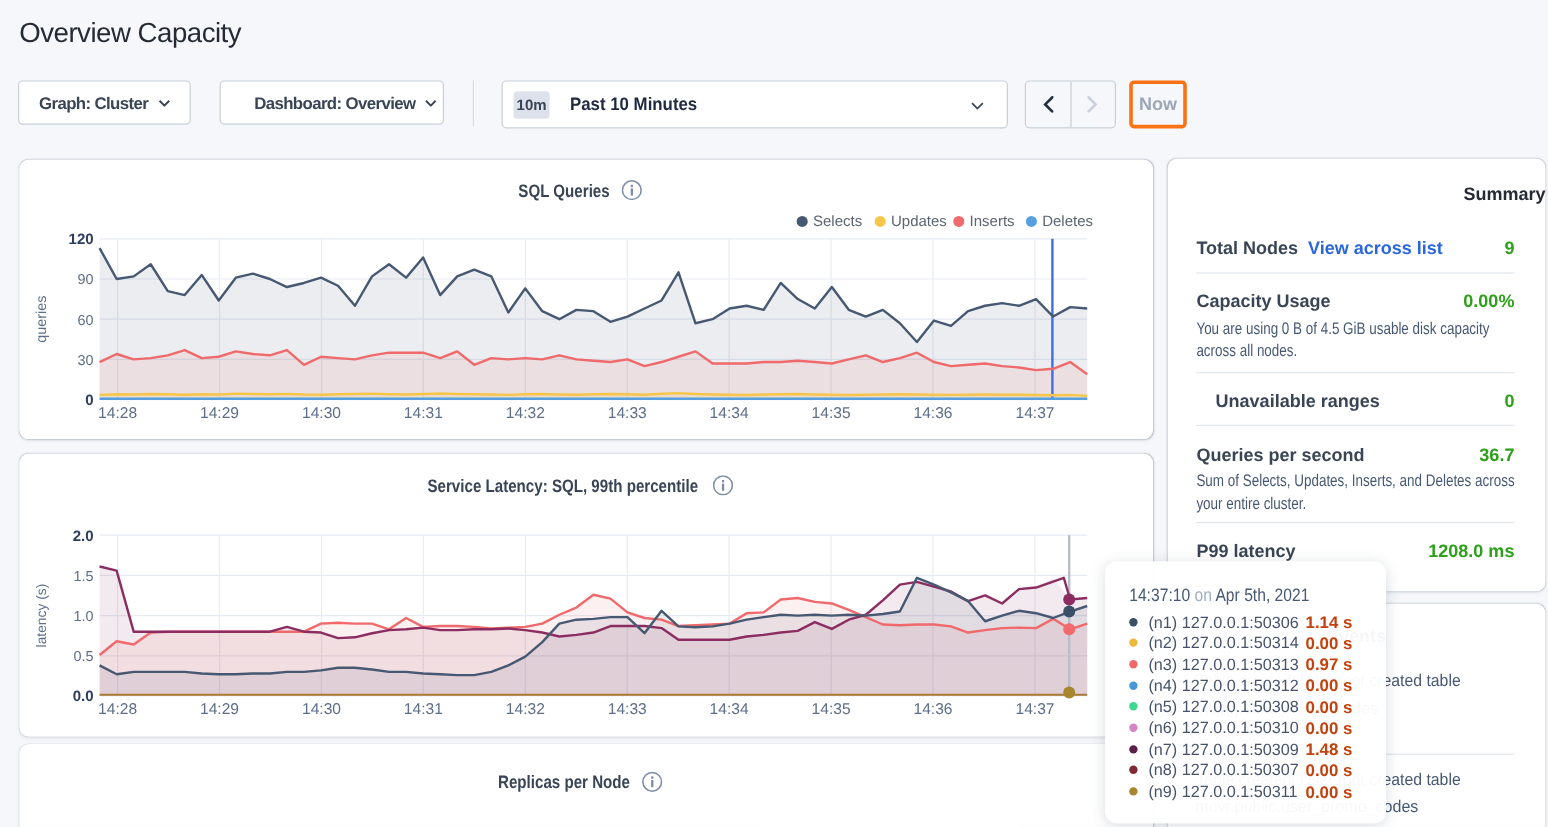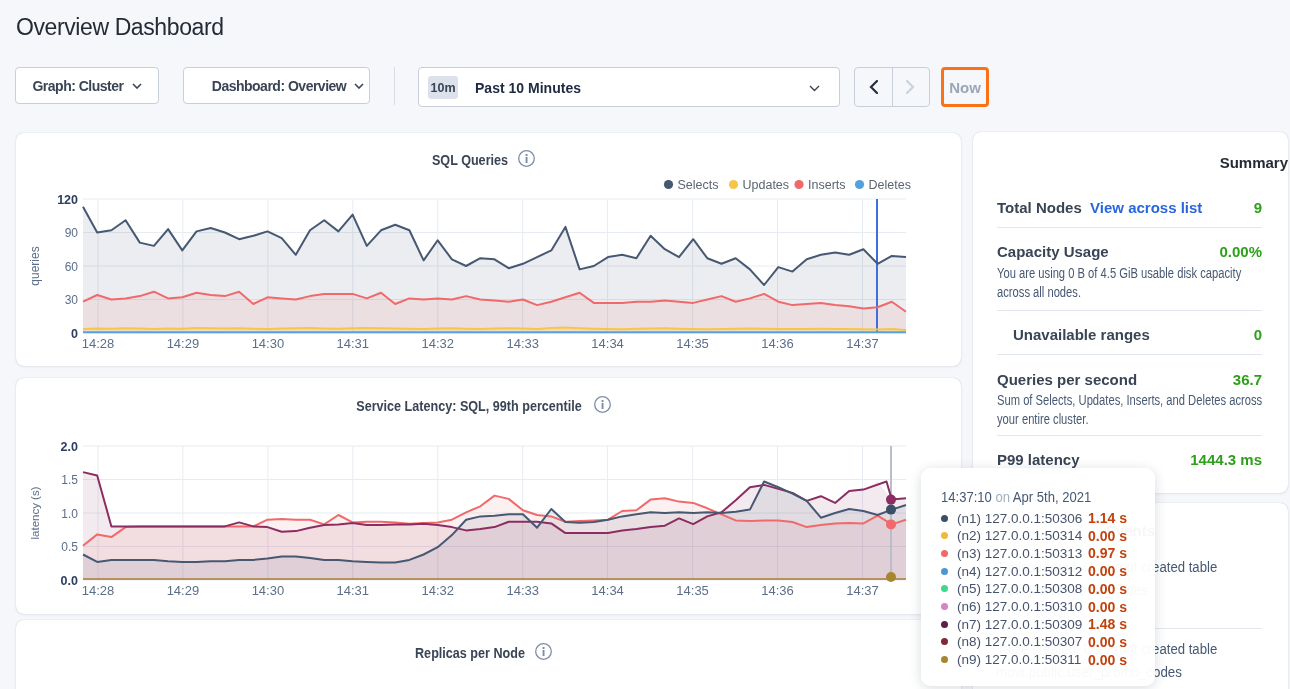--- a/index.html
+++ b/index.html
@@ -27,21 +27,21 @@
 .srow .val{margin-left:auto;color:#2da01a;}
 .spar{position:absolute;left:24px;font-size:14px;color:#475872;line-height:18.5px;white-space:nowrap;transform:scaleX(0.8);transform-origin:left top;}
 .sdiv{position:absolute;left:24px;right:26px;height:1px;background:#e2e7ee;}
 .link{color:#2a66dc;}
 .ev{position:absolute;font-size:14px;color:#475872;white-space:nowrap;transform:scaleX(0.94);transform-origin:left top;}.evr{transform-origin:right top;}
 .tooltip{position:absolute;left:921px;top:468px;width:234px;height:218px;background:rgba(255,255,255,0.96);border-radius:10px;box-shadow:0 2px 12px rgba(40,55,80,0.18);z-index:50;}
 .trow{position:absolute;left:20px;width:205px;display:flex;align-items:center;font-size:13.5px;color:#47536b;white-space:nowrap;}
 .trow .dot{width:7px;height:7px;border-radius:50%;margin-right:9px;}
 .trow .val{position:absolute;left:147px;font-weight:bold;font-size:14px;color:#c2410c;white-space:nowrap;}
 </style></head><body>
-<h1>Overview Dashboard</h1>
+<h1>Overview Capacity</h1>
 <div class="dd" style="left:15px;width:144px;">Graph: Cluster <svg width="10" height="6" viewBox="0 0 10 6">
       <path d="M1 1l4 4 4-4" stroke="#394455" stroke-width="1.6" fill="none"></path>
     </svg></div>
 <div class="dd" style="left:183px;width:187px;padding-left:23px;">Dashboard: Overview <svg width="10" height="6" viewBox="0 0 10 6">
       <path d="M1 1l4 4 4-4" stroke="#394455" stroke-width="1.6" fill="none"></path>
     </svg></div>
 <div class="vsep"></div>
 <div class="timebox">
   <div class="badge">10m</div>
   <div class="tlabel">Past 10 Minutes</div>
@@ -195,21 +195,21 @@
   <div class="srow" style="top:66px;height:19px;">Total Nodes&nbsp;&nbsp;<span class="link">View across list</span><span class="val">9</span></div>
   <div class="sdiv" style="top:95px;"></div>
   <div class="srow" style="top:110px;height:19px;">Capacity Usage<span class="val">0.00%</span></div>
   <div class="spar" style="top:132px;">You are using 0 B of 4.5 GiB usable disk capacity<br>across all nodes.</div>
   <div class="sdiv" style="top:178px;"></div>
   <div class="srow" style="top:193px;height:19px;margin-left:16px;">Unavailable ranges<span class="val">0</span></div>
   <div class="sdiv" style="top:222px;"></div>
   <div class="srow" style="top:238px;height:19px;">Queries per second<span class="val">36.7</span></div>
   <div class="spar" style="top:259px;">Sum of Selects, Updates, Inserts, and Deletes across<br>your entire cluster.</div>
   <div class="sdiv" style="top:303px;"></div>
-  <div class="srow" style="top:318px;height:19px;">P99 latency<span class="val">1444.3 ms</span></div>
+  <div class="srow" style="top:318px;height:19px;">P99 latency<span class="val">1208.0 ms</span></div>
 </div>
 
 <div class="panel" style="left:973px;top:503px;width:315px;height:300px;overflow:hidden;">
   <div class="abs" style="left:0;right:0;top:19px;text-align:center;font-size:15px;font-weight:bold;color:#242b35;">Events</div>
   <div class="ev evr" style="right:71px;top:56px;">Table created: User root created table</div>
   <div class="ev" style="left:23px;top:79px;transform:scaleX(0.956);">movr.public.promo_codes</div>
   <div class="ev" style="left:23px;top:102px;color:#9aa6ba;font-size:13px;">18 minutes ago</div>
   <div class="sdiv" style="top:125px;left:24px;right:26px;"></div>
   <div class="ev evr" style="right:71px;top:138px;">Table created: User root created table</div>
   <div class="ev" style="left:23px;top:161px;transform:scaleX(0.956);">movr.public.user_promo_codes</div>

